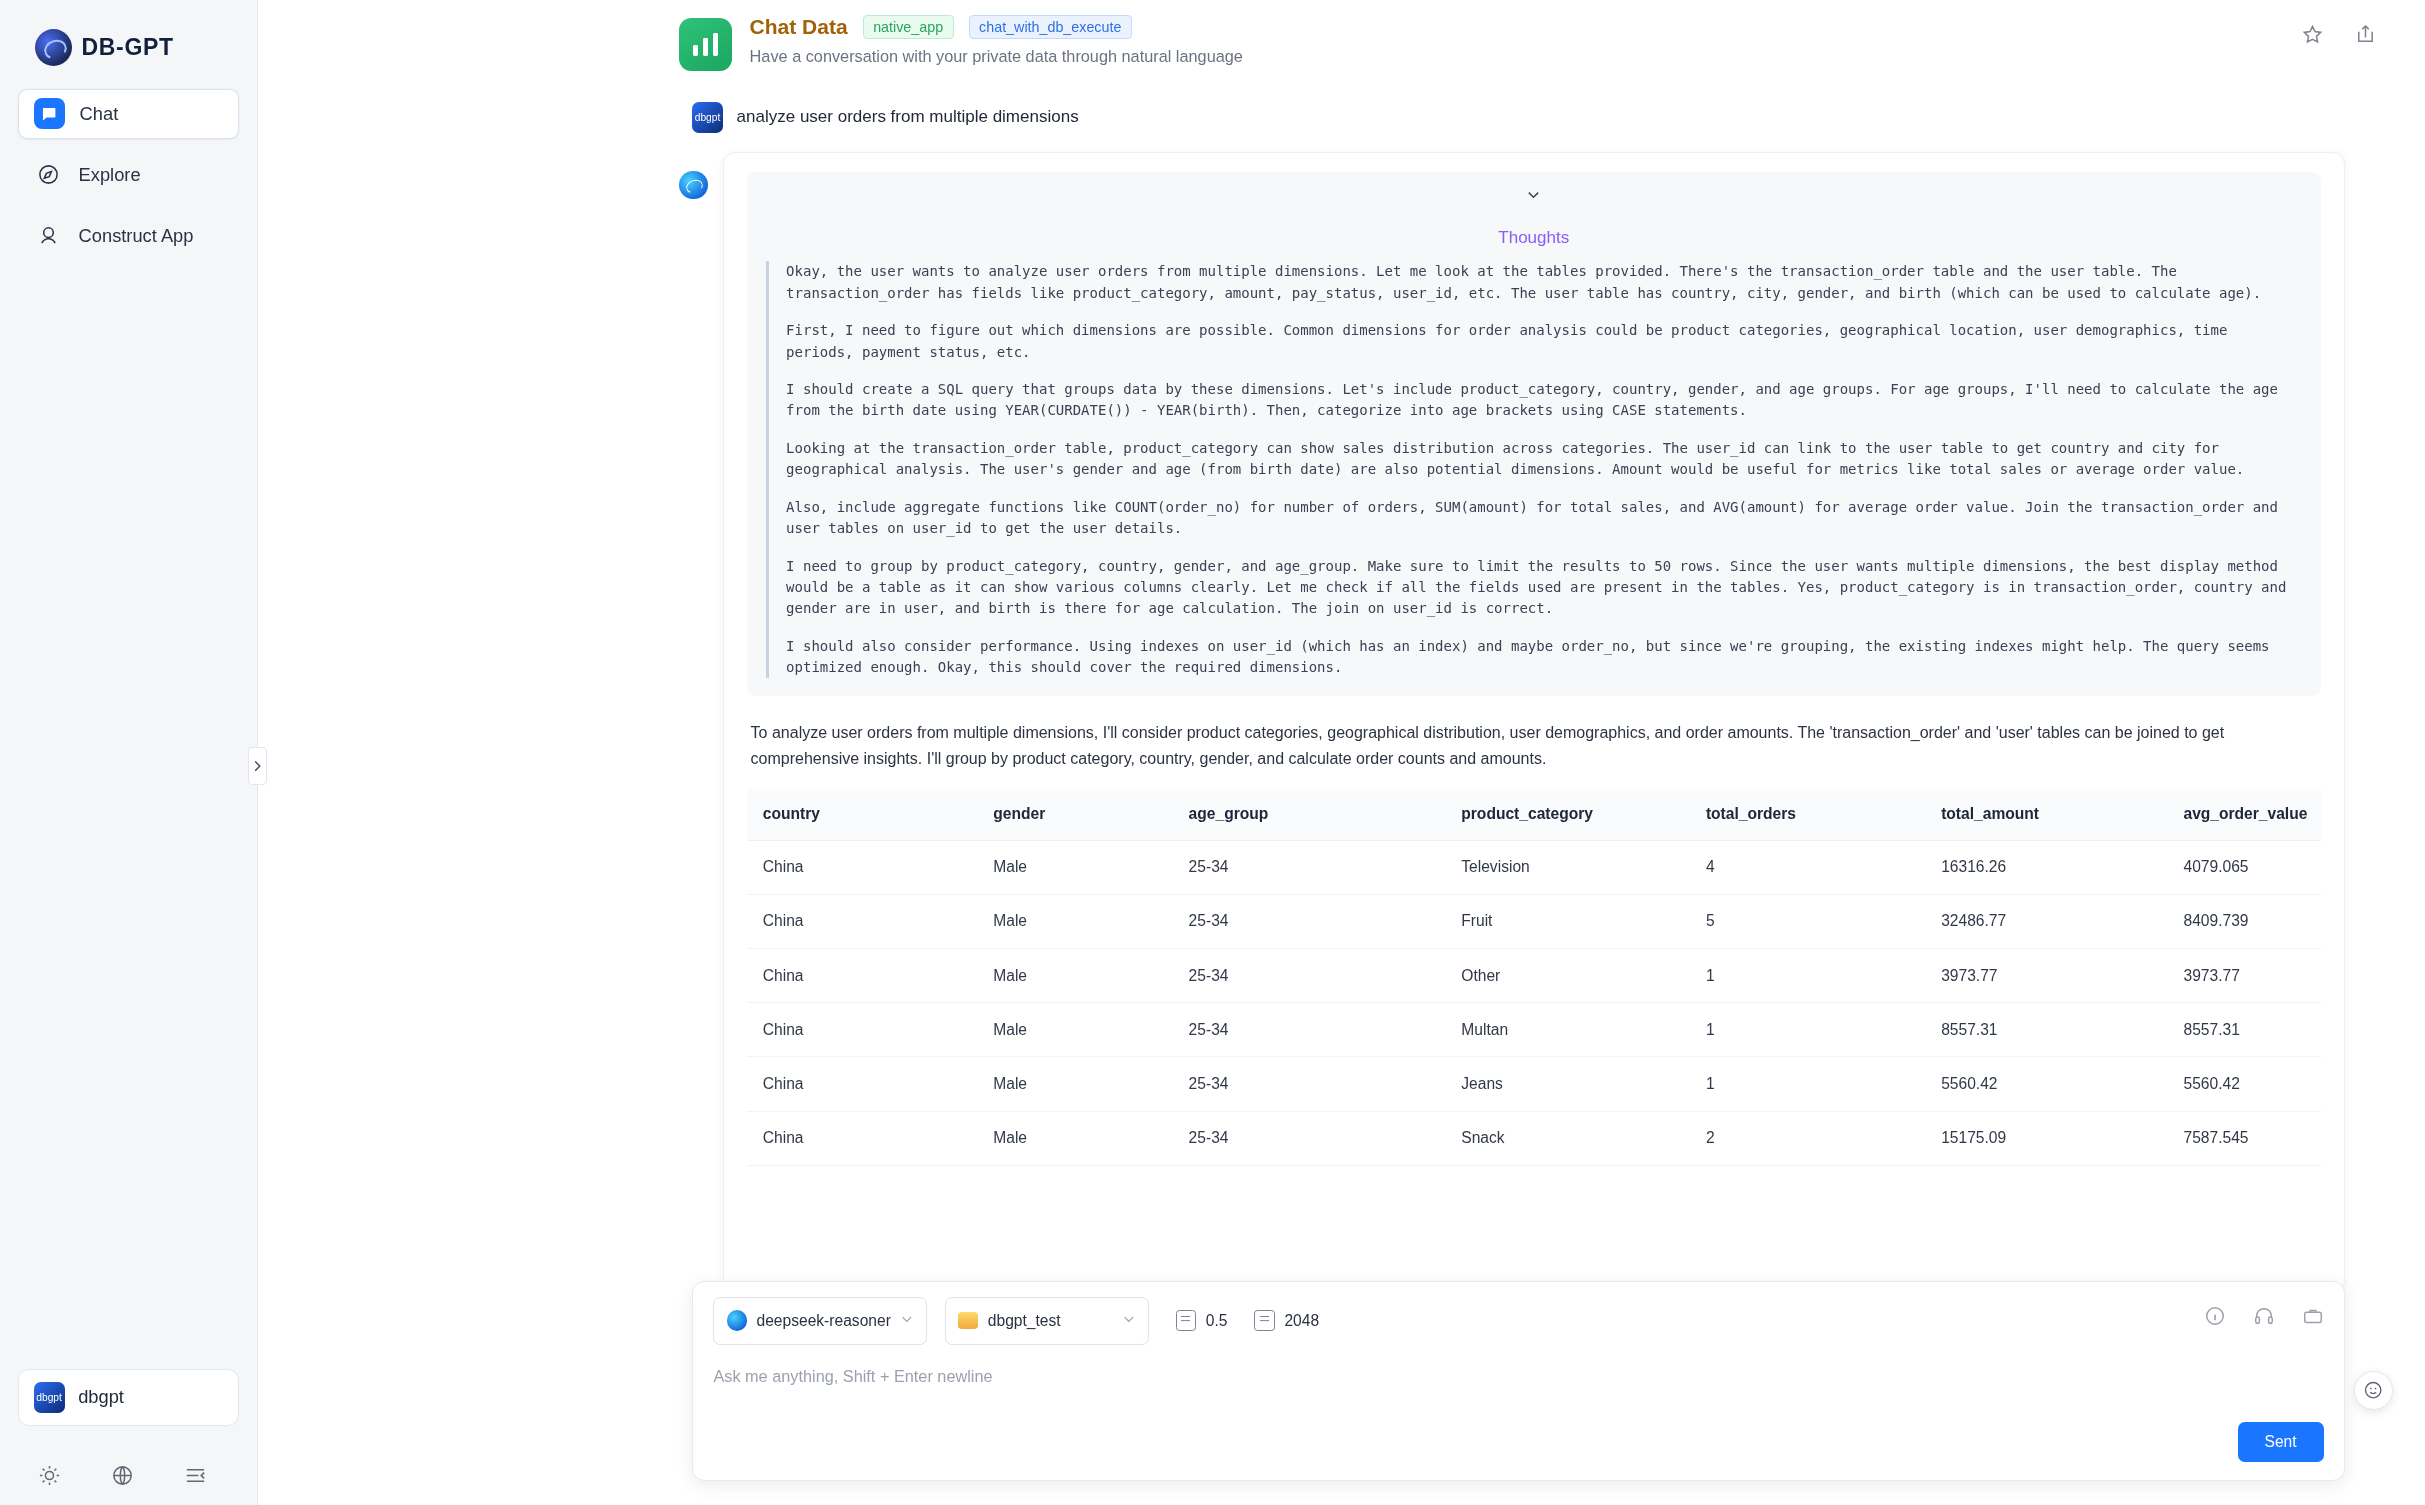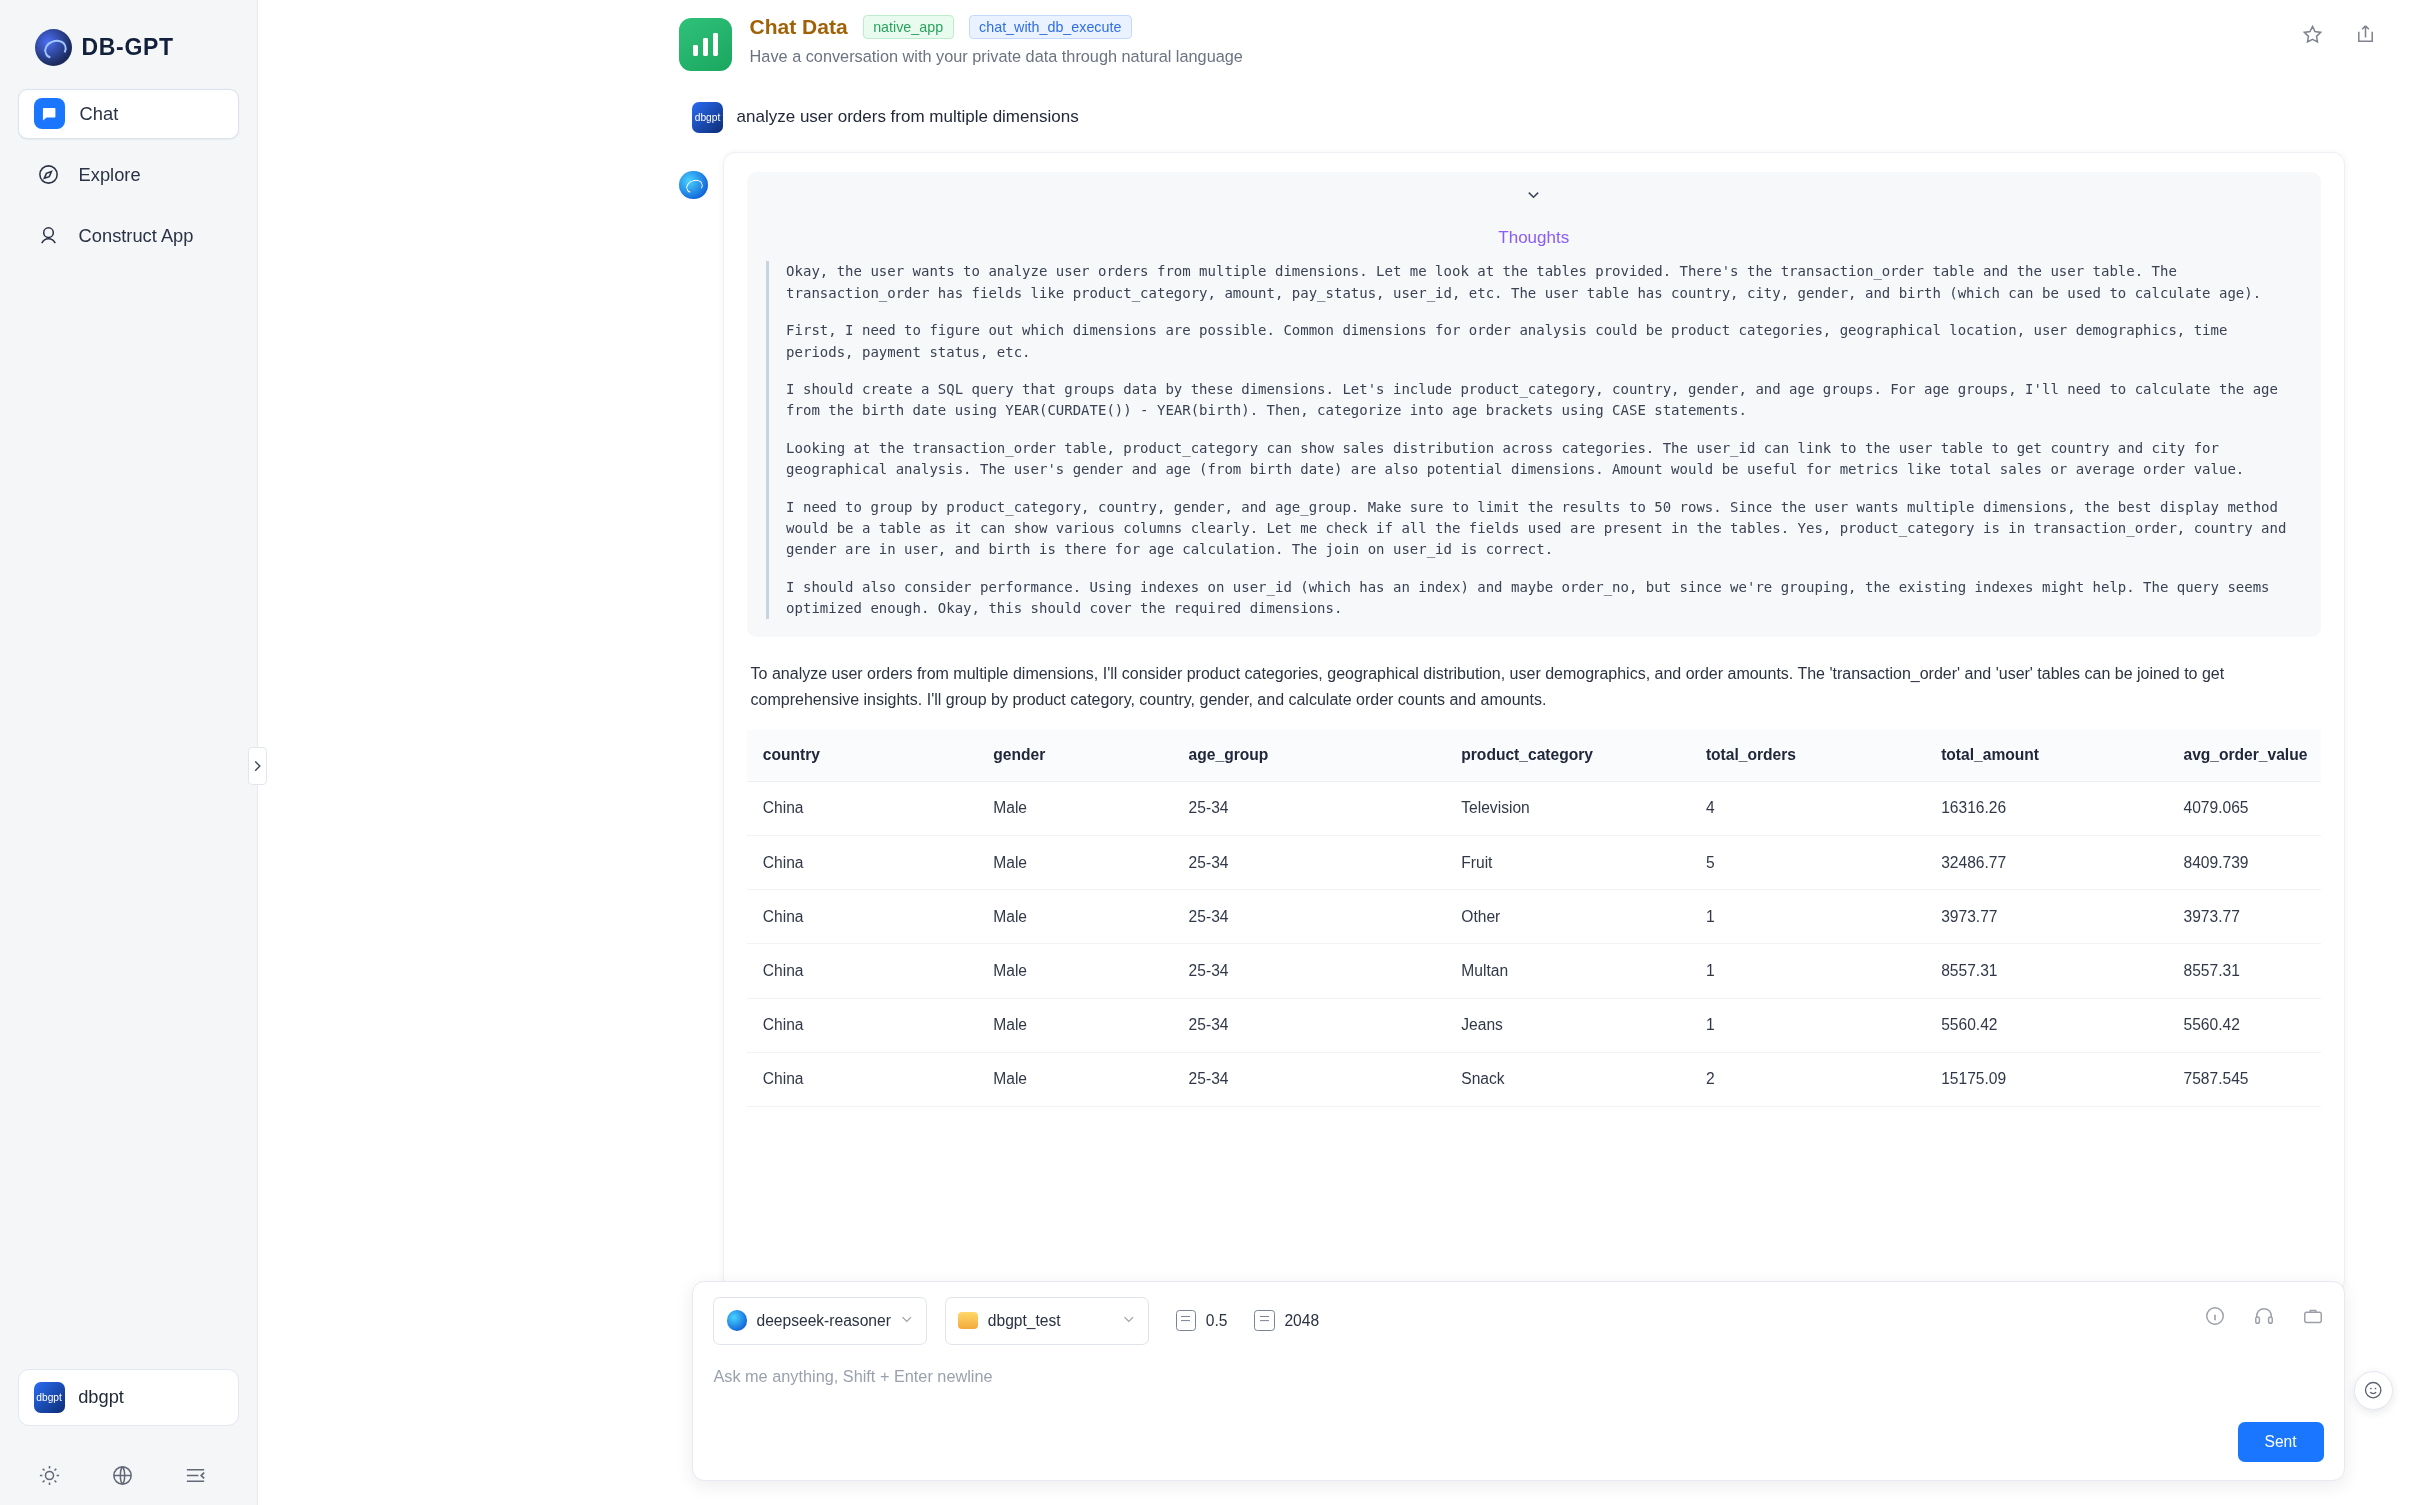--- a/index.html
+++ b/index.html
@@ -540,20 +540,22 @@
             </div>
             <div class="thoughts-body">
               <p>Okay, the user wants to analyze user orders from multiple dimensions. Let me look at the tables provided. There's the transaction_order table and the user table. The
 transaction_order has fields like product_category, amount, pay_status, user_id, etc. The user table has country, city, gender, and birth (which can be used to calculate age).</p>
               <p>First, I need to figure out which dimensions are possible. Common dimensions for order analysis could be product categories, geographical location, user demographics, time
 periods, payment status, etc.</p>
               <p>I should create a SQL query that groups data by these dimensions. Let's include product_category, country, gender, and age groups. For age groups, I'll need to calculate the age
 from the birth date using YEAR(CURDATE()) - YEAR(birth). Then, categorize into age brackets using CASE statements.</p>
               <p>Looking at the transaction_order table, product_category can show sales distribution across categories. The user_id can link to the user table to get country and city for
 geographical analysis. The user's gender and age (from birth date) are also potential dimensions. Amount would be useful for metrics like total sales or average order value.</p>
+              <p>Also, include aggregate functions like COUNT(order_no) for number of orders, SUM(amount) for total sales, and AVG(amount) for average order value. Join the transaction_order and
+user tables on user_id to get the user details.</p>
               <p>I need to group by product_category, country, gender, and age_group. Make sure to limit the results to 50 rows. Since the user wants multiple dimensions, the best display method
 would be a table as it can show various columns clearly. Let me check if all the fields used are present in the tables. Yes, product_category is in transaction_order, country and
 gender are in user, and birth is there for age calculation. The join on user_id is correct.</p>
               <p>I should also consider performance. Using indexes on user_id (which has an index) and maybe order_no, but since we're grouping, the existing indexes might help. The query seems
 optimized enough. Okay, this should cover the required dimensions.</p>
             </div>
           </div>
 
           <div class="summary">To analyze user orders from multiple dimensions, I'll consider product categories, geographical distribution, user demographics, and order amounts. The 'transaction_order' and 'user' tables can be joined to get comprehensive insights. I'll group by product category, country, gender, and calculate order counts and amounts.</div>
 

